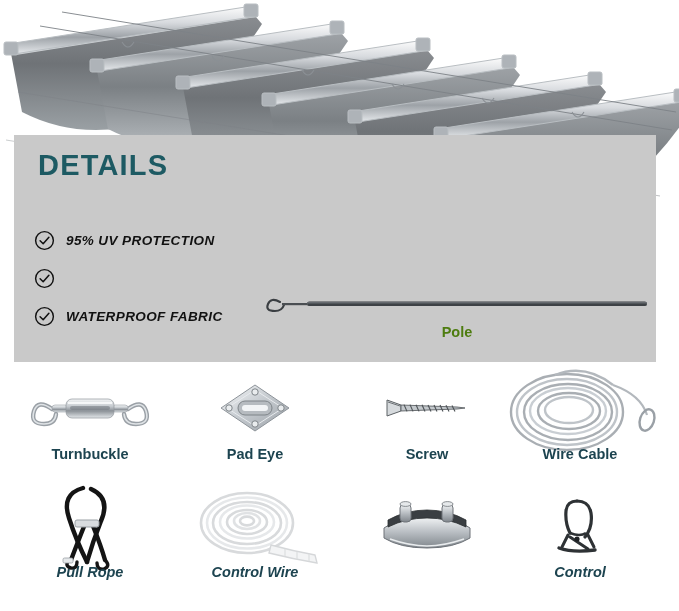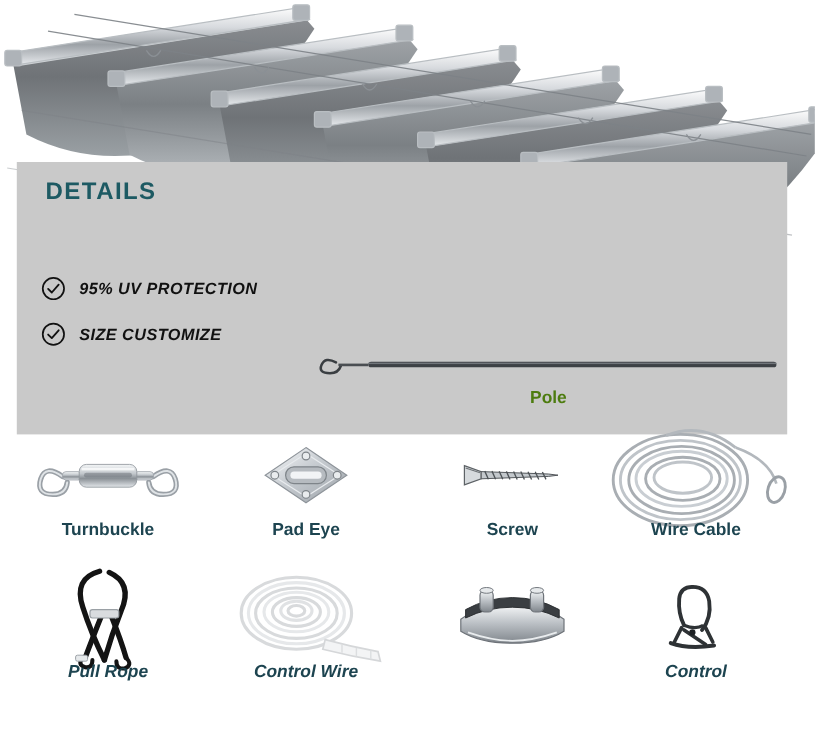--- a/index.html
+++ b/index.html
@@ -6,35 +6,35 @@
   body{width:679px;height:611px;position:relative;overflow:hidden;
        font-family:"Liberation Sans",sans-serif;}
 
   
   #canopy-illustration{position:absolute;left:0;top:0;width:679px;height:250px;overflow:hidden;}
   #canopy-illustration svg{display:block;}
 
   
   #details-panel{position:absolute;left:14px;top:135px;width:642px;height:227px;
                  background:#c9c9c9;}
-  #details-title{position:absolute;left:24px;top:14px;font-size:20px;font-weight:bold;
+  #details-title{position:absolute;left:24px;top:14px;font-size:29px;font-weight:bold;
                  letter-spacing:1.2px;color:#1d5a63;font-family:"Liberation Sans",sans-serif;}
   #feature-list{position:absolute;left:20px;top:90px;}
   .feature-row{display:flex;align-items:center;height:31px;margin-bottom:7px;}
   .check-icon{width:21px;height:21px;flex:0 0 21px;margin-right:11px;}
   .feature-label{font-size:13.5px;font-weight:bold;font-style:italic;color:#111;
                  letter-spacing:.4px;white-space:nowrap;}
 
   
   #pole-group{position:absolute;left:262px;top:290px;width:390px;height:60px;}
   #pole-label{position:absolute;left:0;top:34px;width:390px;text-align:center;
               font-size:14.5px;font-weight:bold;color:#4d7c0f;}
 
   
-  #accessory-grid{position:absolute;left:0;top:360px;width:585px;height:239px;}
+  #accessory-grid{position:absolute;left:0;top:372px;width:585px;height:239px;}
   .acc-cell{position:absolute;width:170px;text-align:center;}
   .acc-art{height:72px;display:flex;align-items:center;justify-content:center;}
   .acc-label{font-size:14.5px;font-weight:bold;color:#1d4450;white-space:nowrap;
              margin-top:2px;}
   .r1{top:0;}
   .r2{top:118px;font-style:italic;}
   .c0{left:5px;} .c1{left:170px;} .c2{left:342px;} .c3{left:495px;}
 </style>
 </head>
 <body>
@@ -166,23 +166,31 @@
       <span class="feature-label">95% UV PROTECTION</span>
     </div>
 
     <div class="feature-row">
       <span class="check-icon">
         <svg viewBox="0 0 22 22" width="21" height="21">
           <circle cx="11" cy="11" r="9.3" fill="none" stroke="#111" stroke-width="1.5"></circle>
           <path d="M6.4 11.3 L9.6 14.4 L15.6 7.6" fill="none" stroke="#111" stroke-width="1.6" stroke-linecap="round" stroke-linejoin="round"></path>
         </svg>
       </span>
-      <span class="feature-label">SIZE CUSTOMIZE</span>
-    </div>
-
+    </div>
+
+    <div class="feature-row">
+      <span class="check-icon">
+        <svg viewBox="0 0 22 22" width="21" height="21">
+          <circle cx="11" cy="11" r="9.3" fill="none" stroke="#111" stroke-width="1.5"></circle>
+          <path d="M6.4 11.3 L9.6 14.4 L15.6 7.6" fill="none" stroke="#111" stroke-width="1.6" stroke-linecap="round" stroke-linejoin="round"></path>
+        </svg>
+      </span>
+      <span class="feature-label">WATERPROOF FABRIC</span>
+    </div>
 
   </div>
 </div>
 
 <div id="pole-group">
   <svg width="390" height="34" viewBox="0 0 390 34">
     <path d="M18 12 q-9 -5 -12 2 q-3 7 7 7 q7 0 9 -6" fill="none" stroke="#3a3e42" stroke-width="2.1" stroke-linecap="round"></path>
     <rect x="20" y="13" width="25" height="2.2" fill="#4a4e52"></rect>
     <rect x="45" y="11.5" width="340" height="4.6" rx="2.2" fill="#3d4145"></rect>
     <rect x="45" y="12.2" width="340" height="1.2" fill="#71767b"></rect>

